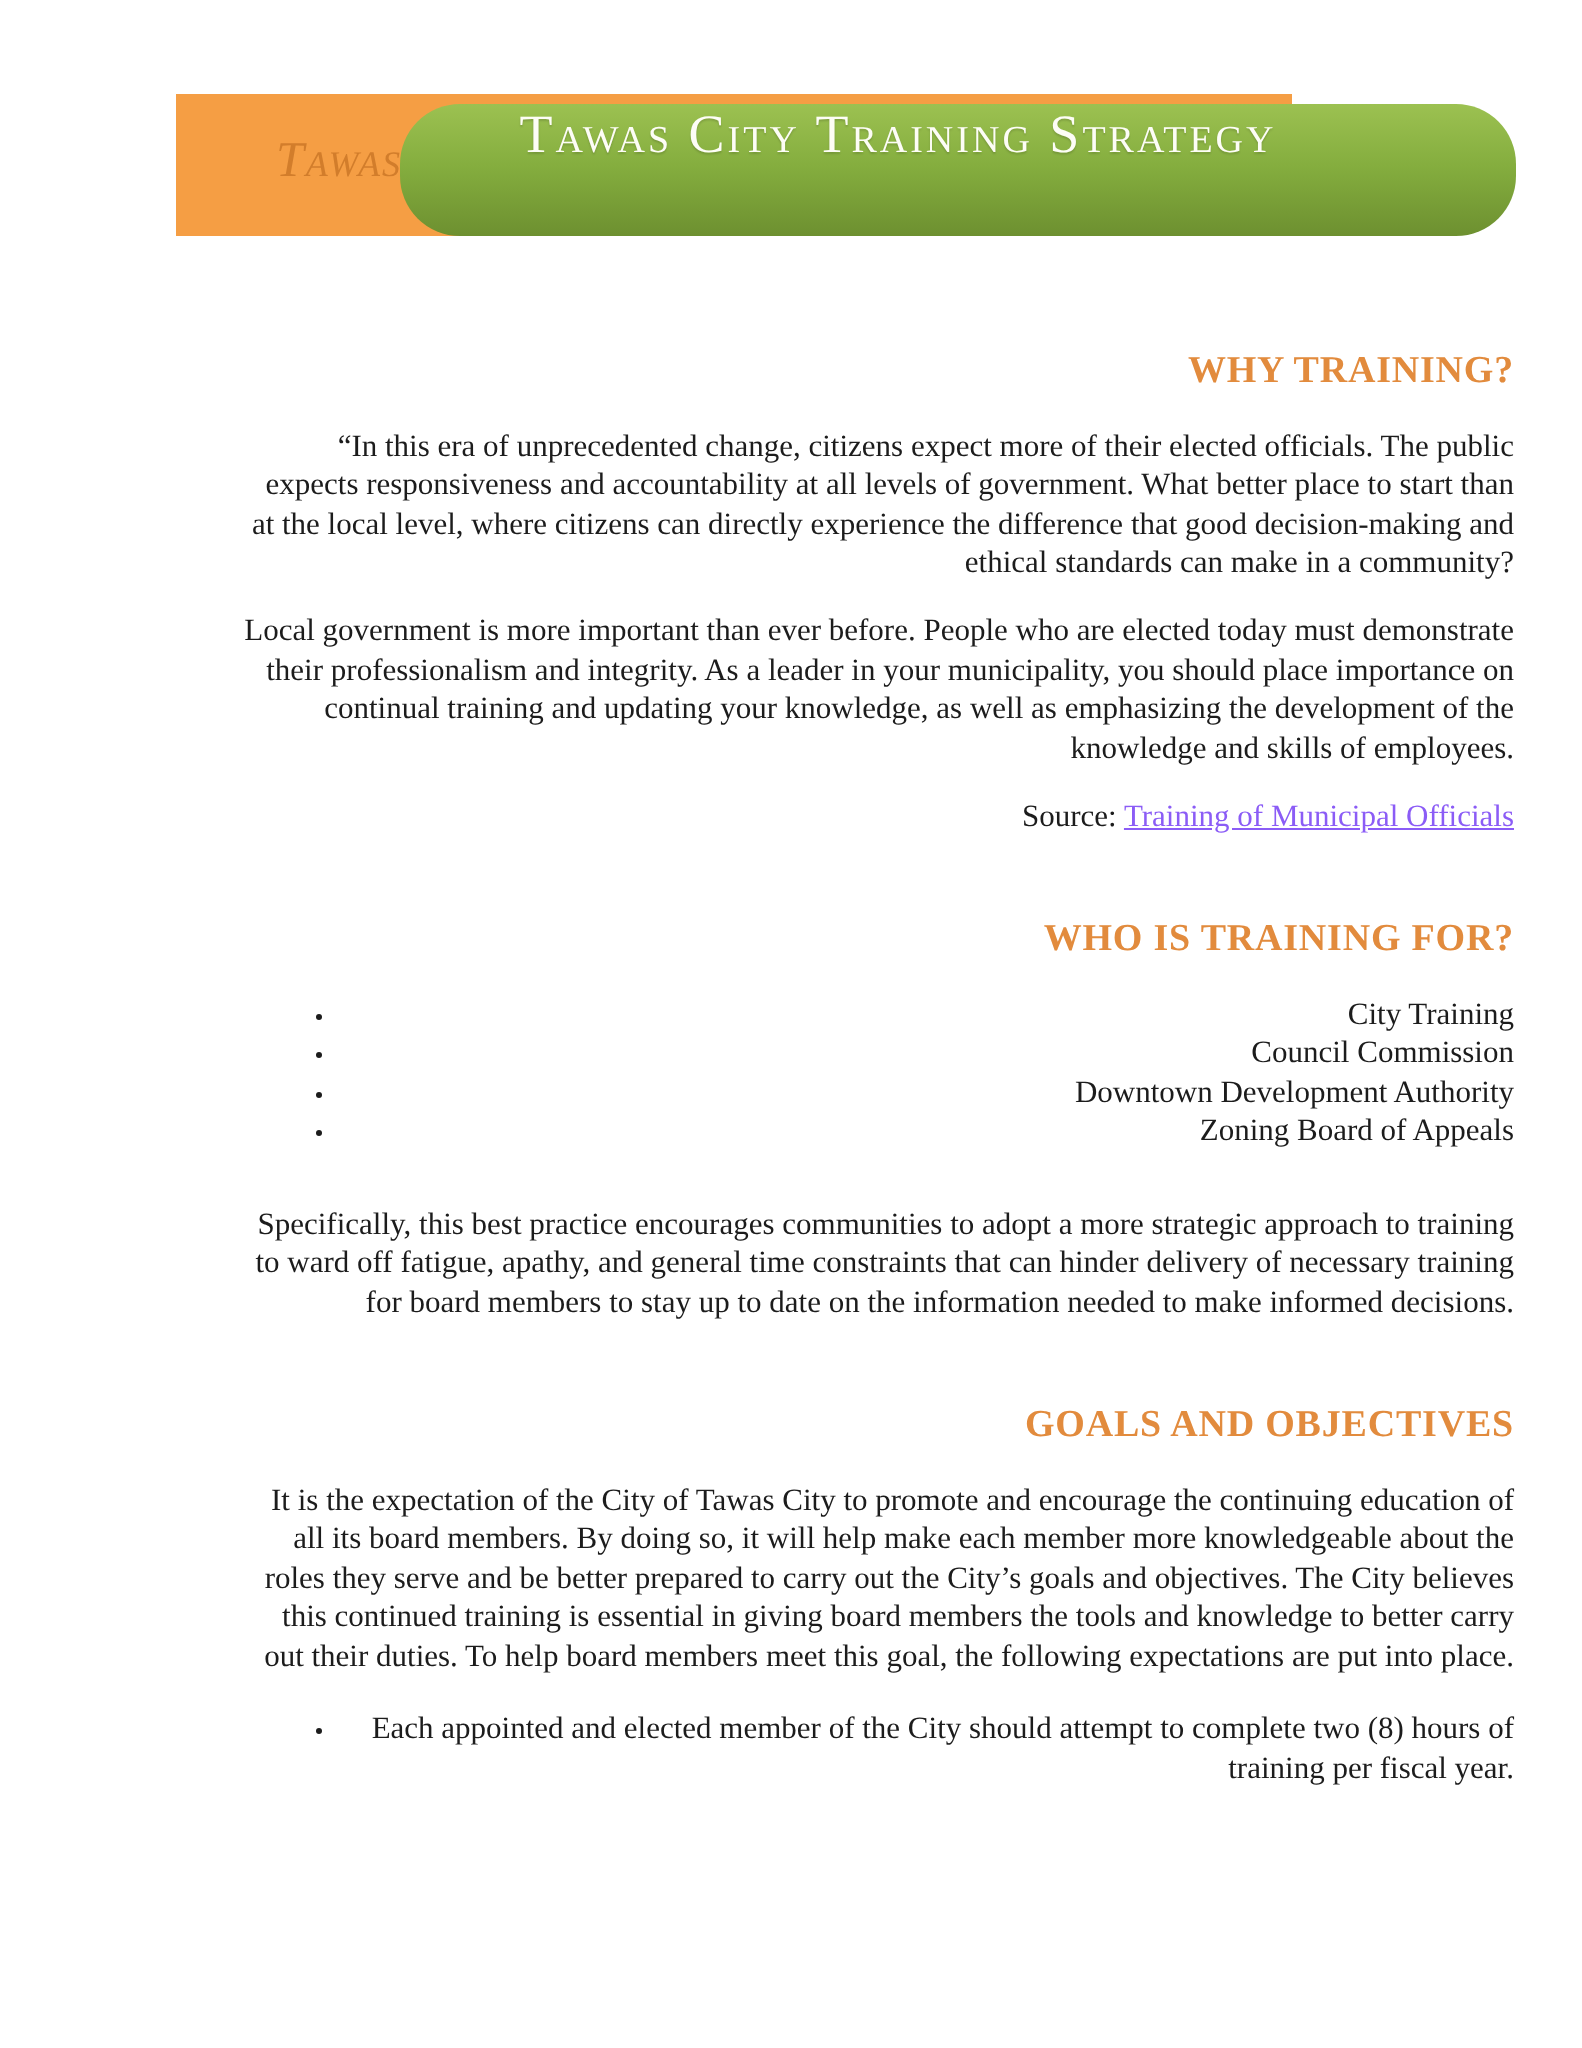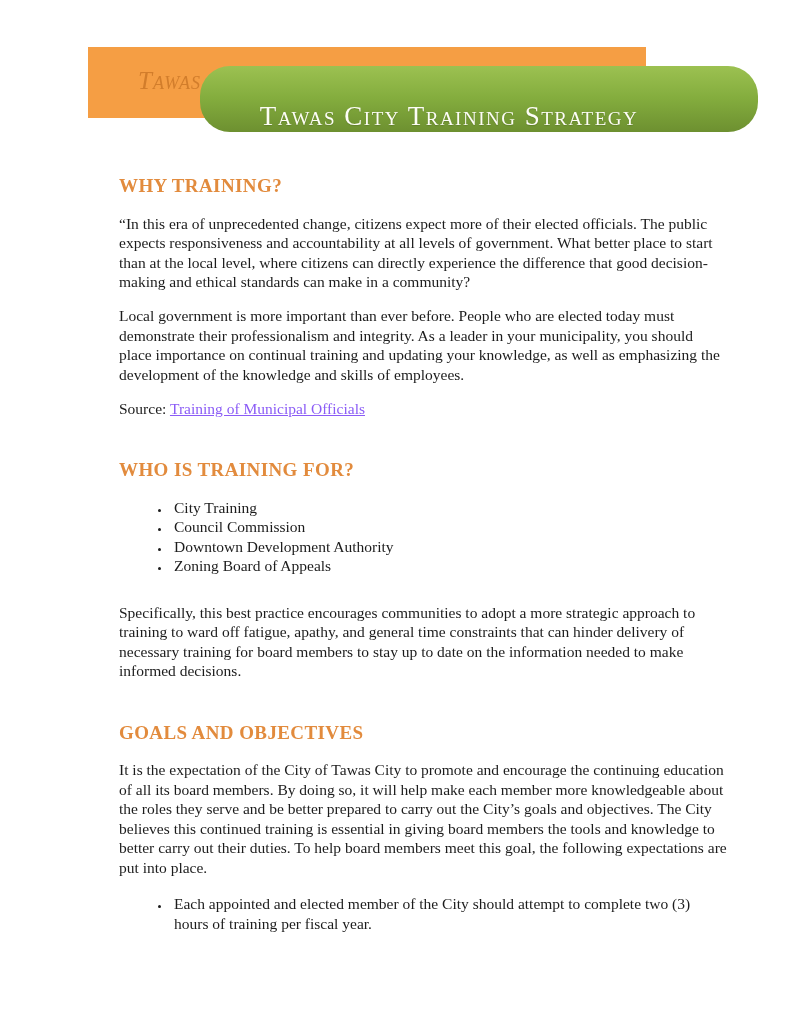--- a/index.html
+++ b/index.html
@@ -29,44 +29,45 @@
     font-variant: small-caps;
     font-size: 25px;
     letter-spacing: 1px;
     color: rgba(181, 98, 24, 0.55);
     white-space: nowrap;
     overflow: hidden;
     max-width: 500px;
   }
   .green-banner {
     position: absolute;
-    left: 172px; top: 66px;
+    left: 172px; top: 52px;
     width: 558px; height: 66px;
     background: linear-gradient(180deg, #9CC151 0%, #84AD3E 48%, #6D9030 100%);
     z-index: 2;
     display: flex;
-    align-items: flex-end;
+    align-items: flex-start;
     justify-content: center;
     border-radius: 30px;
   }
   .banner-title {
     font-variant: small-caps;
     font-size: 27px;
     letter-spacing: 1.5px;
     color: #FDFDF6;
     transform: translateX(-30px);
     text-shadow: 0 1px 1px rgba(0,0,0,0.15);
     white-space: nowrap;
   }
 
   
   .content {
-    margin: 44px 91px 0 91px;
+    margin: 44px 62px 0 91px;
     font-size: 15.5px;
     line-height: 19.5px;
+    text-align: right;
   }
   h2.section-heading {
     font-family: "Liberation Serif", serif;
     font-weight: bold;
     color: #E28B3D;
     font-size: 19px;
     letter-spacing: 0.4px;
     margin: 42px 0 18px 0;
   }
   h2.section-heading.first { margin-top: 0; }
@@ -120,18 +121,18 @@
         <li>Downtown Development Authority</li>
         <li>Zoning Board of Appeals</li>
       </ul>
       <p>Specifically, this best practice encourages communities to adopt a more strategic approach to training to ward off fatigue, apathy, and general time constraints that can hinder delivery of necessary training for board members to stay up to date on the information needed to make informed decisions.</p>
     </section>
 
     <section>
       <h2 class="section-heading">GOALS AND OBJECTIVES</h2>
       <p>It is the expectation of the City of Tawas City to promote and encourage the continuing education of all its board members.  By doing so, it will help make each member more knowledgeable about the roles they serve and be better prepared to carry out the City’s goals and objectives. The City believes this continued training is essential in giving board members the tools and knowledge to better carry out their duties.  To help board members meet this goal, the following expectations are put into place.</p>
       <ul class="doc-list goals">
-        <li>Each appointed and elected member of the City should attempt to complete two (3) hours of training per fiscal year.</li>
+        <li>Each appointed and elected member of the City should attempt to complete two (8) hours of training per fiscal year.</li>
       </ul>
     </section>
 
   </div>
 </div>
 
 </body></html>

